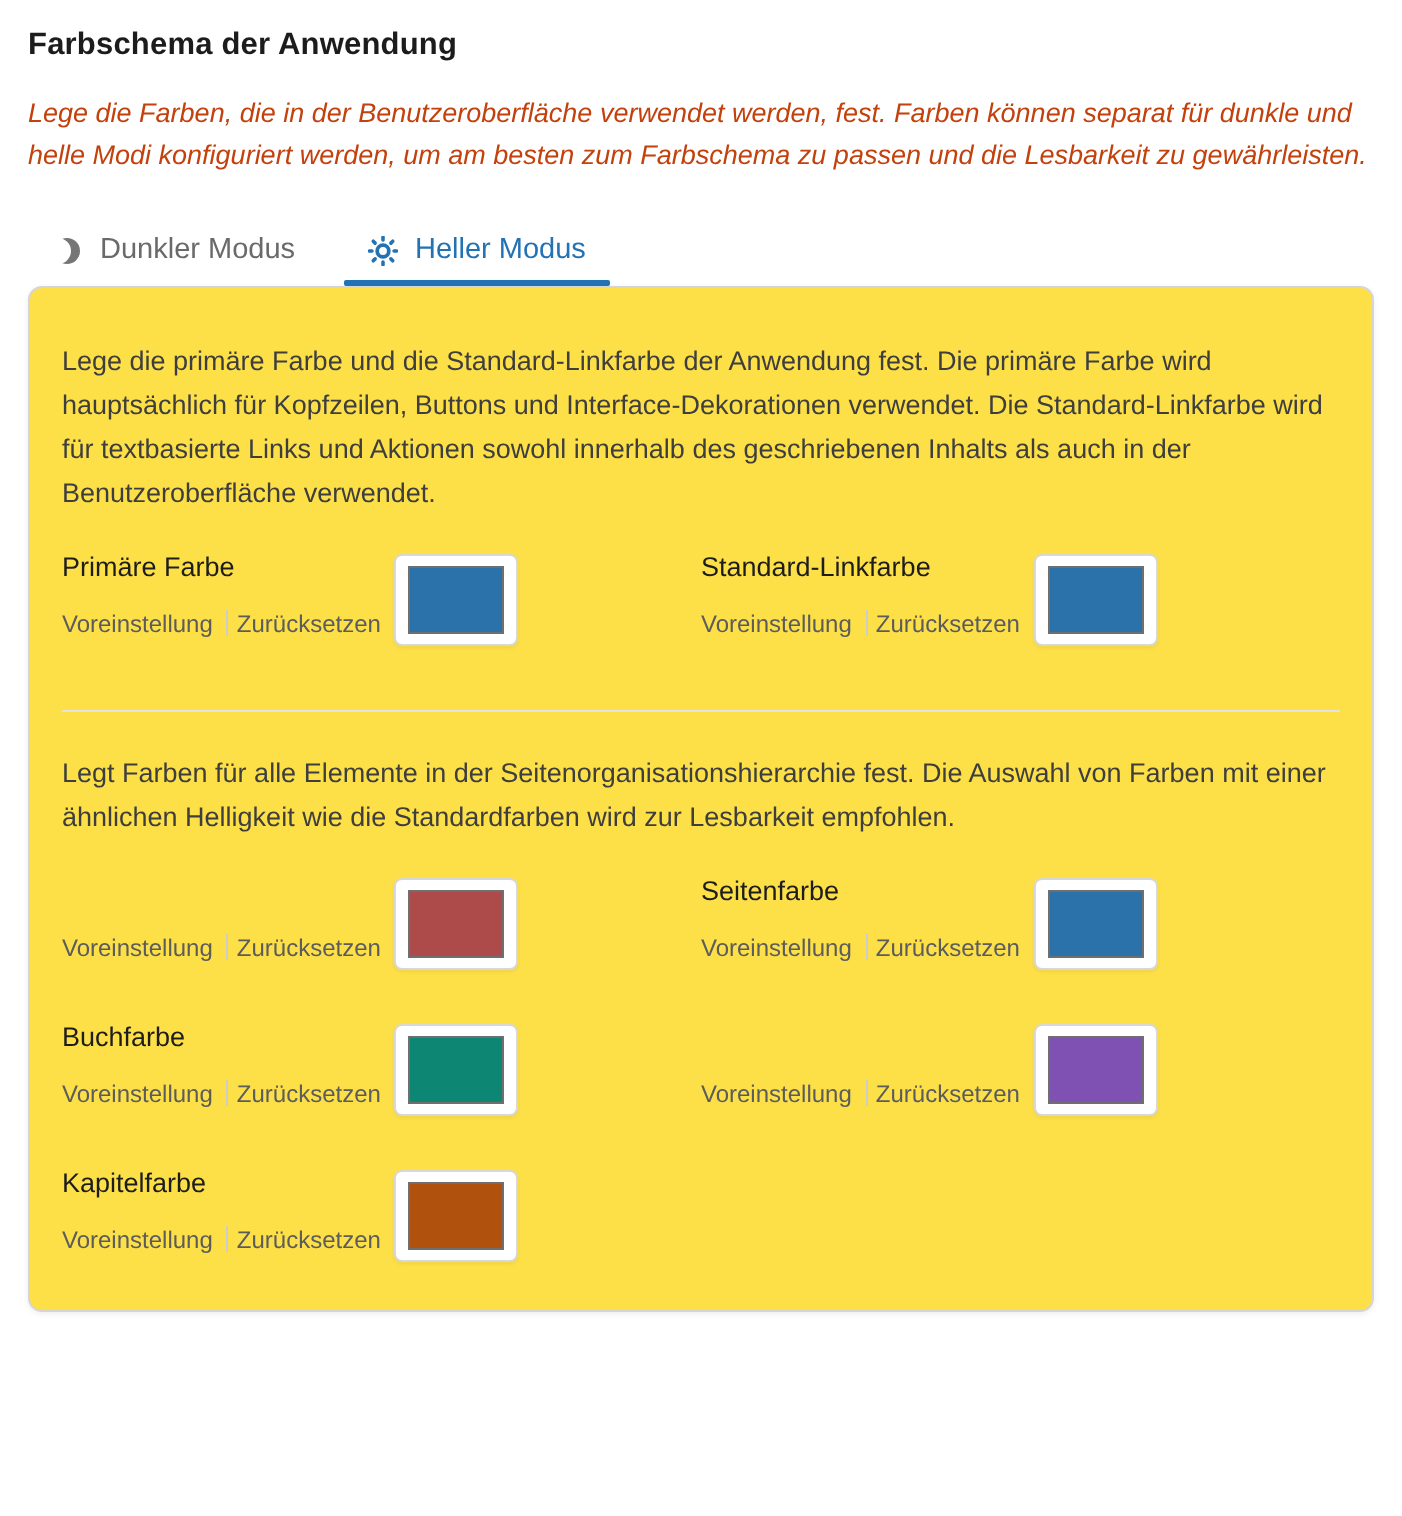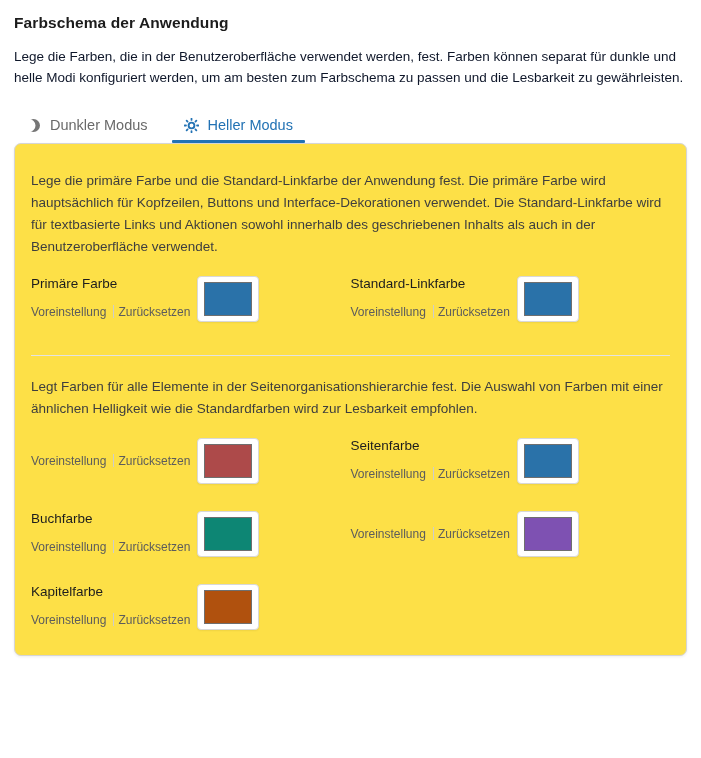--- a/index.html
+++ b/index.html
@@ -8,22 +8,22 @@
     font-family:"Liberation Sans","DejaVu Sans",sans-serif;
     color:#262626; -webkit-font-smoothing:antialiased;
   }
   .page { padding:12px 14px 0 14px; }
 
   .page-title {
     font-size:15.5px; font-weight:700; color:#1c1c1c;
     margin:2px 0 14px 0; letter-spacing:.1px;
   }
   .page-desc {
-    font-size:13.5px; line-height:21px; color:#0f172a;
-    margin:0; max-width:678px;
+    font-size:13.5px; line-height:21px; color:#c2410c;
+    margin:0; max-width:678px;font-style:italic;
   }
 
   
   .tabs { display:flex; align-items:flex-end; gap:12px; margin-top:24px; }
   .tab {
     display:flex; align-items:center; gap:9px;
     font-size:14.5px; color:#6a6a6a; cursor:pointer;
     padding:5px 12px 10px 12px; position:relative; white-space:nowrap;
   }
   .tab.active { color:#2272b4; }
@@ -51,21 +51,21 @@
   .section-2 .section-desc { }
   .divider {
     border:none; border-top:1px solid #e3e3e3;
     margin:32px 0 0 0;
   }
 
   .fields {
     display:grid; grid-template-columns:1fr 1fr;
     row-gap:24px; column-gap:0;
   }
-  .field { display:flex; align-items:center; }
+  .field { display:flex; align-items:flex-end; }
   .field-text { width:166px; flex:0 0 166px; }
   .field-label { font-size:13.5px; color:#1d1d1d; margin:2px 0 10px 0; }
   .field-links { font-size:12px; line-height:22px; color:#5c5c5c; }
   .field-link { color:#5c5c5c; text-decoration:none; cursor:pointer; }
   .link-sep {
     display:inline-block; width:1px; height:13px; background:#cdcdcd;
     margin:0 4px 0 7px; vertical-align:-2px;
   }
 
   .swatch {

